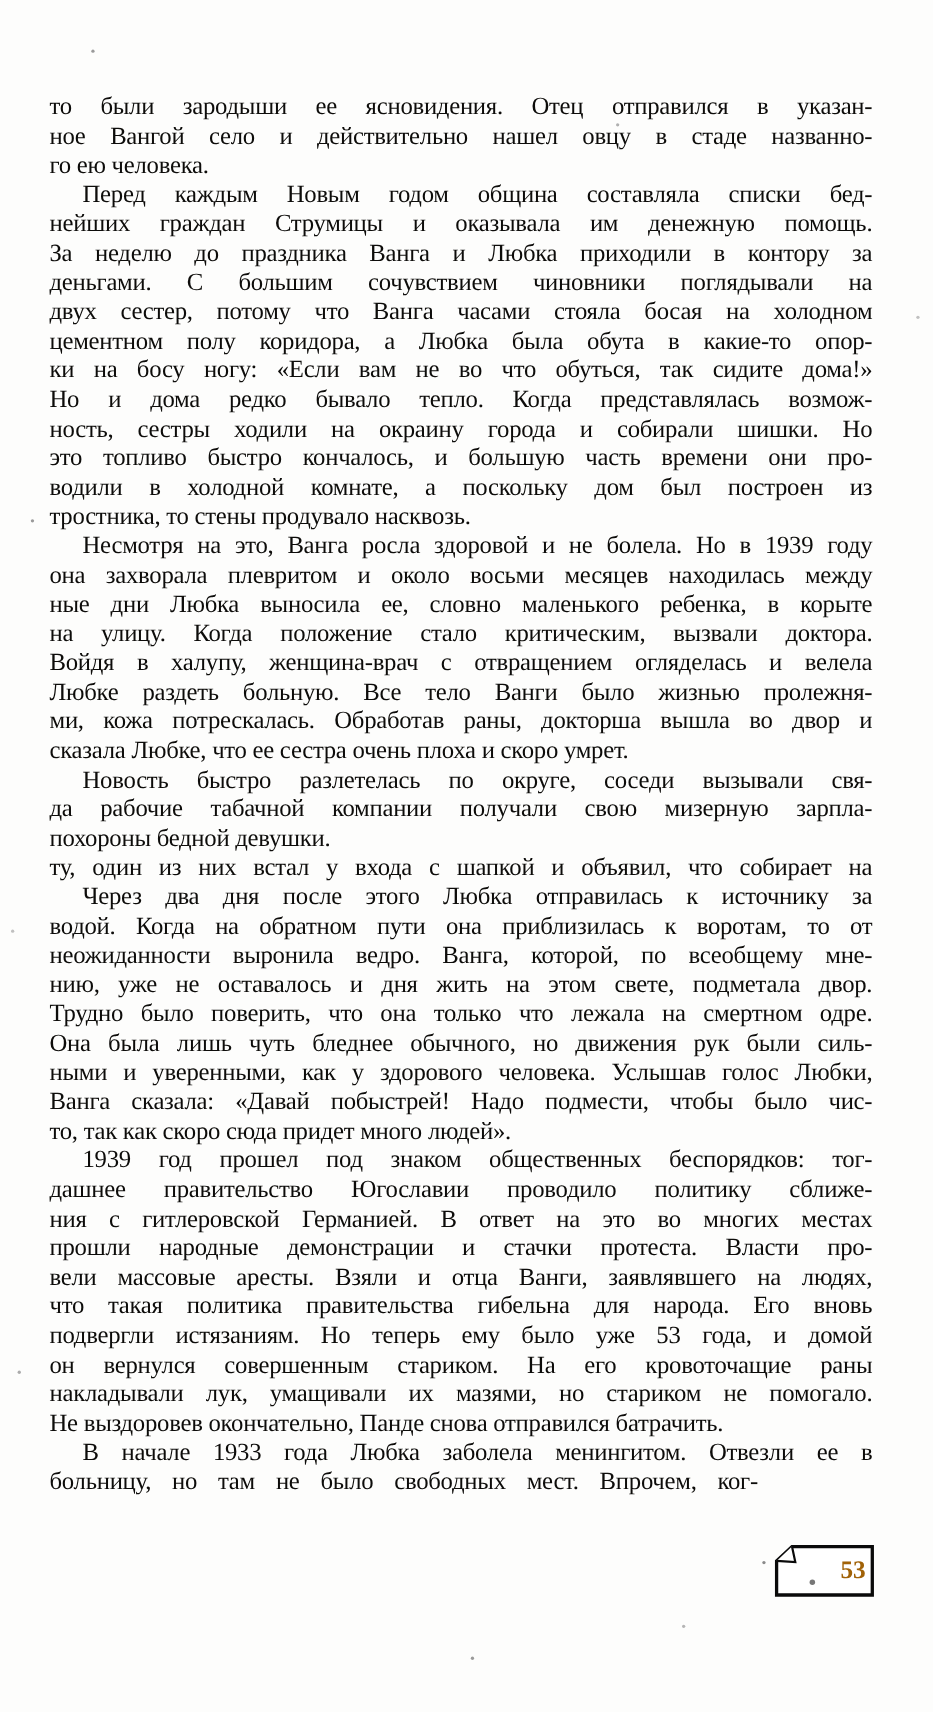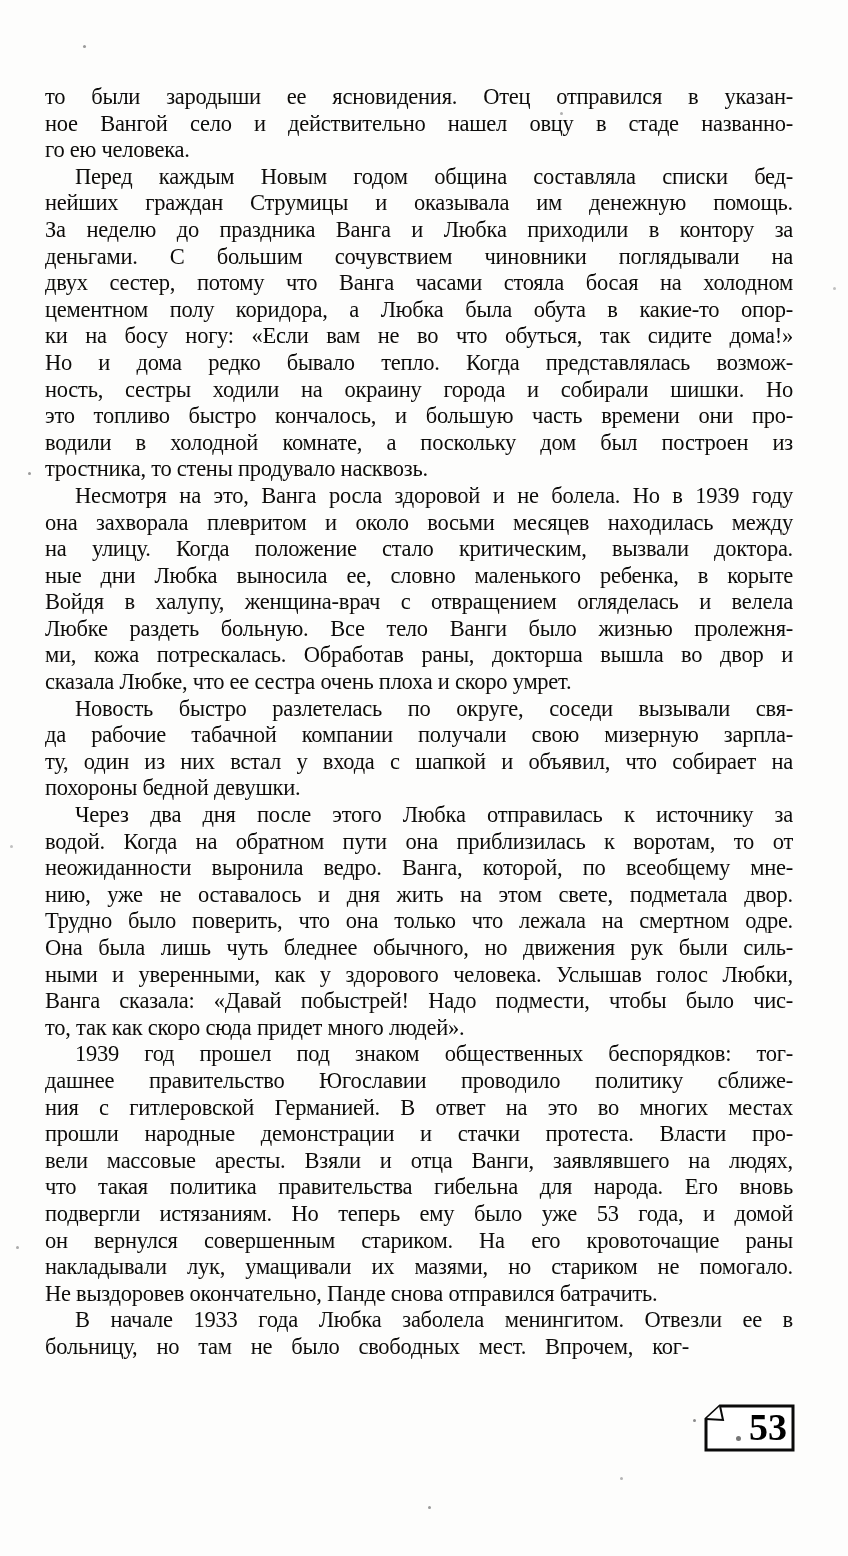--- a/index.html
+++ b/index.html
@@ -31,23 +31,23 @@
     position: absolute;
     left: 703px; top: 1404px;
     width: 93px; height: 49px;
   }
   .badge svg { position: absolute; left: 0; top: 0; }
   .badge-num {
     position: absolute;
     right: 9px; top: 50%;
     transform: translateY(-54%);
     font-weight: 700;
-    font-size: 38px;
+    font-size: 23px;
     letter-spacing: 0;
-    color: #000000;
+    color: #a16207;
     font-family: Liberation Serif, serif;
   }
   .noise {
     position: absolute; left: 0; top: 0;
     width: 3px; height: 3px; border-radius: 50%;
     background: transparent;
     box-shadow:
       83px 45px 0 #9a9a9a,
       560px 112px 0 #b0b0b0,
       28px 472px 0 #9a9a9a,
@@ -79,31 +79,31 @@
     <div class="ln">цементном полу коридора, а Любка была обута в какие-то опор-</div>
     <div class="ln">ки на босу ногу: «Если вам не во что обуться, так сидите дома!»</div>
     <div class="ln">Но и дома редко бывало тепло. Когда представлялась возмож-</div>
     <div class="ln">ность, сестры ходили на окраину города и собирали шишки. Но</div>
     <div class="ln">это топливо быстро кончалось, и большую часть времени они про-</div>
     <div class="ln">водили в холодной комнате, а поскольку дом был построен из</div>
     <div class="ln la">тростника, то стены продувало насквозь.</div>
 
     <div class="ln fi">Несмотря на это, Ванга росла здоровой и не болела. Но в 1939 году</div>
     <div class="ln">она захворала плевритом и около восьми месяцев находилась между</div>
+    <div class="ln">ные дни Любка выносила ее, словно маленького ребенка, в корыте</div>
     <div class="ln">на улицу. Когда положение стало критическим, вызвали доктора.</div>
-    <div class="ln">ные дни Любка выносила ее, словно маленького ребенка, в корыте</div>
     <div class="ln">Войдя в халупу, женщина-врач с отвращением огляделась и велела</div>
     <div class="ln">Любке раздеть больную. Все тело Ванги было жизнью пролежня-</div>
     <div class="ln">ми, кожа потрескалась. Обработав раны, докторша вышла во двор и</div>
     <div class="ln la">сказала Любке, что ее сестра очень плоха и скоро умрет.</div>
 
     <div class="ln fi">Новость быстро разлетелась по округе, соседи вызывали свя-</div>
     <div class="ln">да рабочие табачной компании получали свою мизерную зарпла-</div>
+    <div class="ln la">похороны бедной девушки.</div>
     <div class="ln">ту, один из них встал у входа с шапкой и объявил, что собирает на</div>
-    <div class="ln la">похороны бедной девушки.</div>
 
     <div class="ln fi">Через два дня после этого Любка отправилась к источнику за</div>
     <div class="ln">водой. Когда на обратном пути она приблизилась к воротам, то от</div>
     <div class="ln">неожиданности выронила ведро. Ванга, которой, по всеобщему мне-</div>
     <div class="ln">нию, уже не оставалось и дня жить на этом свете, подметала двор.</div>
     <div class="ln">Трудно было поверить, что она только что лежала на смертном одре.</div>
     <div class="ln">Она была лишь чуть бледнее обычного, но движения рук были силь-</div>
     <div class="ln">ными и уверенными, как у здорового человека. Услышав голос Любки,</div>
     <div class="ln">Ванга сказала: «Давай побыстрей! Надо подмести, чтобы было чис-</div>
     <div class="ln la">то, так как скоро сюда придет много людей».</div>

